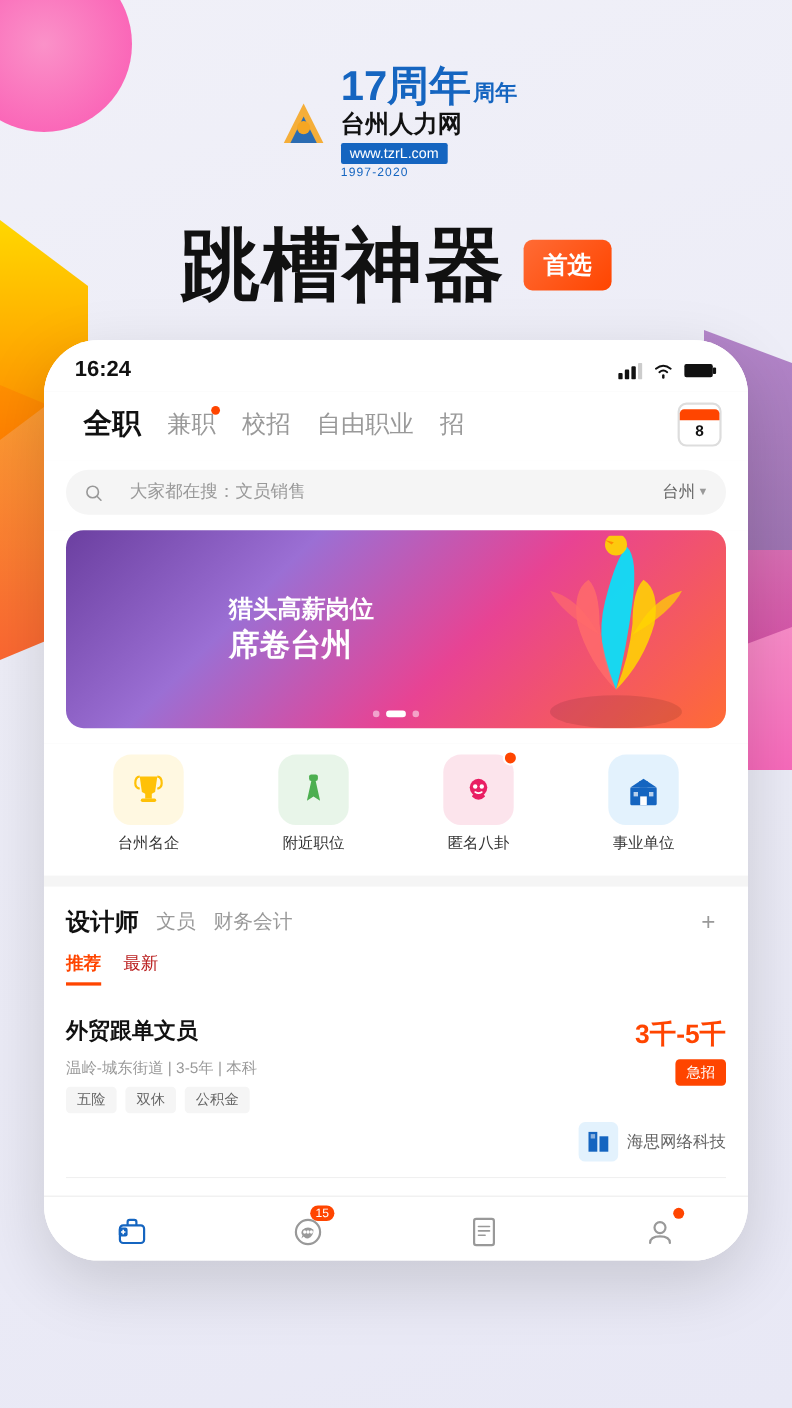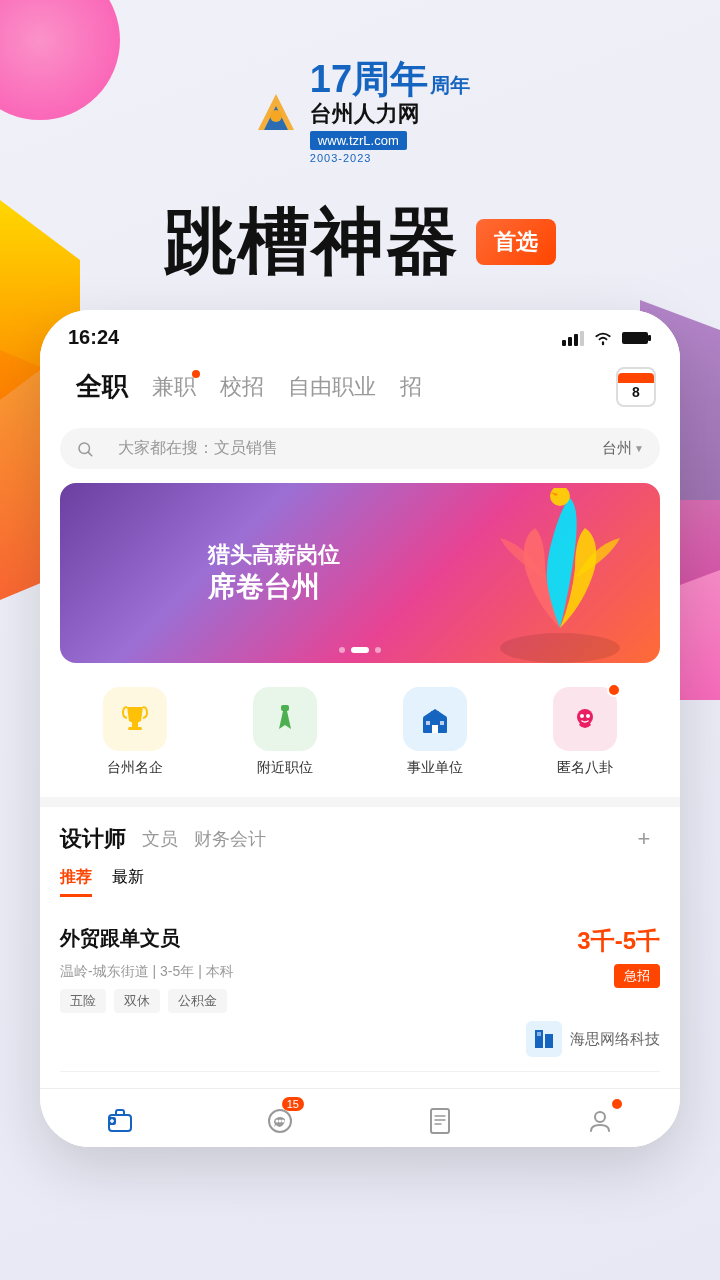--- a/index.html
+++ b/index.html
@@ -387,21 +387,21 @@
     }
 
     
     .subtabs {
       display: flex;
       gap: 20px;
       margin-bottom: 14px;
     }
     .subtab {
       font-size: 16px;
-      color: #000000;
+      color: #b91c1c;
       padding-bottom: 6px;
     }
     .subtab.active {
       color: #ff4500;
       border-bottom: 3px solid #ff4500;
       font-weight: 600;
     }
 
     
     .job-item {
@@ -537,21 +537,21 @@
         <div class="logo-anniversary">
           <span class="logo-17" style="font-size:38px;font-weight:900;color:#1565C0">17周年</span>
           <span class="logo-zhou" style="font-size:20px;font-weight:700;color:#1565C0">周年</span>
         </div>
       </div>
       <div style="display:flex;flex-direction:column;gap:2px;">
         <div style="display:flex;align-items:center;gap:8px;">
           <span style="font-size:22px;font-weight:800;color:#111;">台州人力网</span>
         </div>
         <span class="logo-url" style="font-size:13px;color:white;background:#1565C0;padding:2px 8px;border-radius:2px;width:fit-content;">www.tzrL.com</span>
-        <span style="font-size:11px;color:#1565C0;letter-spacing:1px;">2003-2023</span>
+        <span style="font-size:11px;color:#1565C0;letter-spacing:1px;">1997-2020</span>
       </div>
     </div>
   </div>
 
   <div class="hero-title-area">
     <span class="hero-title">跳槽神器</span>
     <span class="hero-badge">首选</span>
   </div>
 </div>
 
@@ -660,44 +660,44 @@
         <div class="category-item">
           <div class="category-icon-bg green">
             <svg width="32" height="32" viewBox="0 0 32 32">
               <rect x="12" y="2" width="8" height="6" rx="2" fill="#4CAF50"></rect>
               <path d="M14 8 L10 26 L16 22 L22 26 L18 8Z" fill="#4CAF50"></path>
             </svg>
           </div>
           <span class="category-label">附近职位</span>
         </div>
         <div class="category-item">
+          <div class="category-icon-bg red" style="position:relative;">
+            <svg width="32" height="32" viewBox="0 0 32 32">
+              <circle cx="16" cy="14" r="8" fill="#e91e63"></circle>
+              <path d="M10 22 Q16 28 22 22 Q20 18 16 18 Q12 18 10 22Z" fill="#e91e63"></path>
+              <circle cx="13" cy="13" r="2" fill="white"></circle>
+              <circle cx="19" cy="13" r="2" fill="white"></circle>
+              <path d="M13 18 Q16 20 19 18" stroke="white" stroke-width="1.5" fill="none" stroke-linecap="round"></path>
+            </svg>
+            <span class="notification-dot"></span>
+          </div>
+          <span class="category-label">匿名八卦</span>
+        </div>
+        <div class="category-item">
           <div class="category-icon-bg blue">
             <svg width="32" height="32" viewBox="0 0 32 32">
               <rect x="4" y="14" width="24" height="16" rx="1" fill="#1565C0"></rect>
               <rect x="12" y="8" width="8" height="6" rx="1" fill="#1565C0"></rect>
               <path d="M4 14 L16 6 L28 14Z" fill="#1565C0"></path>
               <rect x="13" y="22" width="6" height="8" fill="white"></rect>
               <rect x="7" y="18" width="4" height="4" fill="white" opacity="0.7"></rect>
               <rect x="21" y="18" width="4" height="4" fill="white" opacity="0.7"></rect>
             </svg>
           </div>
           <span class="category-label">事业单位</span>
-        </div>
-        <div class="category-item">
-          <div class="category-icon-bg red" style="position:relative;">
-            <svg width="32" height="32" viewBox="0 0 32 32">
-              <circle cx="16" cy="14" r="8" fill="#e91e63"></circle>
-              <path d="M10 22 Q16 28 22 22 Q20 18 16 18 Q12 18 10 22Z" fill="#e91e63"></path>
-              <circle cx="13" cy="13" r="2" fill="white"></circle>
-              <circle cx="19" cy="13" r="2" fill="white"></circle>
-              <path d="M13 18 Q16 20 19 18" stroke="white" stroke-width="1.5" fill="none" stroke-linecap="round"></path>
-            </svg>
-            <span class="notification-dot"></span>
-          </div>
-          <span class="category-label">匿名八卦</span>
         </div>
       </div>
 
       <div class="job-section">
         <div class="job-section-header">
           <span class="job-tag-active">设计师</span>
           <span class="job-tag-inactive">文员</span>
           <span class="job-tag-inactive">财务会计</span>
           <div class="job-add-btn">+</div>
         </div>

